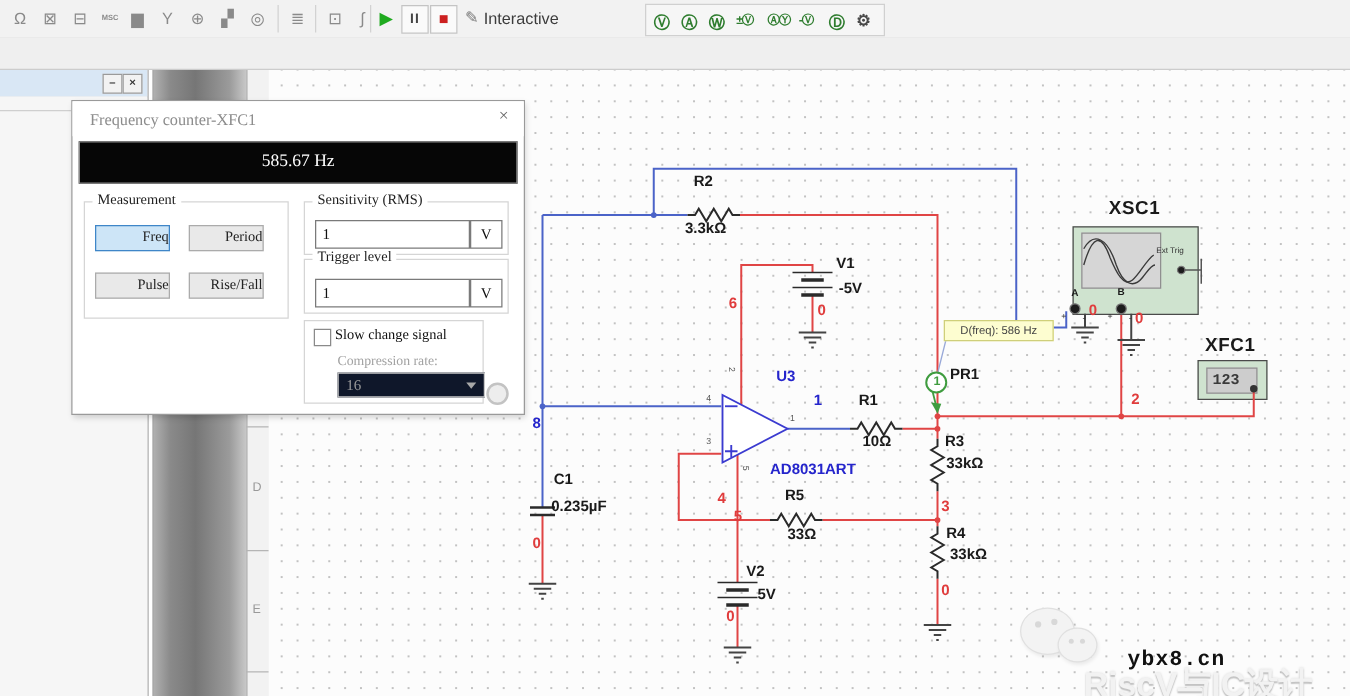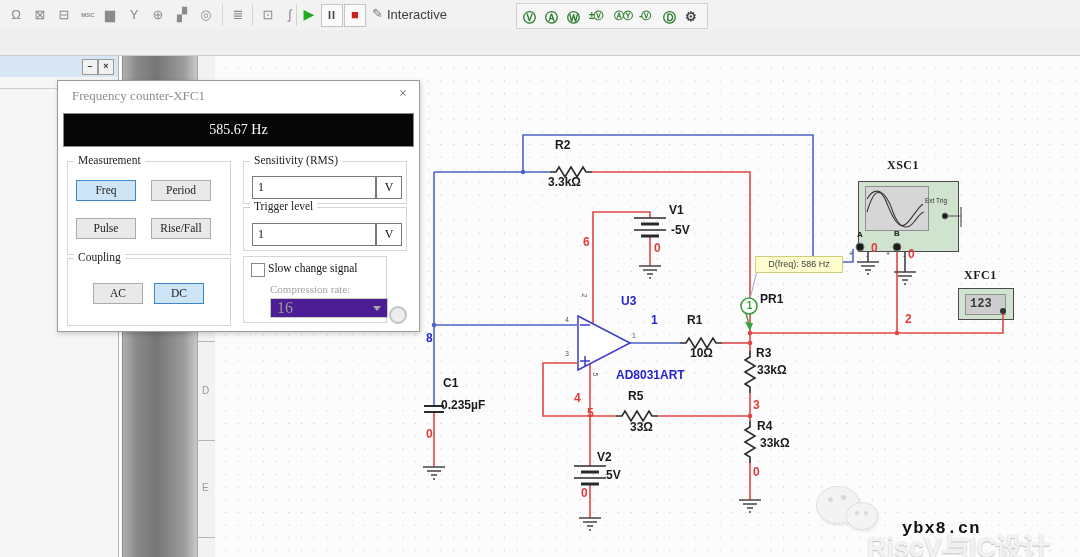--- a/index.html
+++ b/index.html
@@ -33,49 +33,49 @@
   .zline{left:197px;width:18px;height:1px;background:#b5b5b5;}
   .zone{position:absolute;color:#999;font-size:10px;}
   
   .canvas{left:215px;top:56px;width:865px;height:501px;background-color:#fcfcfc;
     background-image:radial-gradient(#c2c2c2 0.8px, transparent 0.95px);background-size:12.7px 12.7px;background-position:4px 6px;}
   svg.circuit{left:0;top:0;width:1080px;height:557px;pointer-events:none;}
   
   .lb{position:absolute;font-weight:bold;font-size:12px;color:#1a1a1a;white-space:nowrap;}
   .lb.red{color:#e03c3c;}
   .lb.blue{color:#2525cc;}
-  .lb.mono{font-family:Liberation Serif, serif;font-size:12px;letter-spacing:0.5px;}
+  .lb.mono{font-family:Liberation Sans, sans-serif;font-size:15px;letter-spacing:0.5px;}
   .lb.t8{font-size:8px;}
   .lb.t6{font-size:7px;font-weight:normal;color:#333;}
   .lb.pin{font-size:7px;font-weight:normal;color:#555;}
   .lb.pin.rot{transform:rotate(90deg);}
   
   .instr{position:absolute;background:#cfe3cf;border:1px solid #4a4a4a;}
   .scope-screen{position:absolute;left:6px;top:4px;width:62px;height:43px;background:#d6d6d6;border:1px solid #8f8f8f;}
   .xfc-display{position:absolute;left:6px;top:5px;width:35px;height:19px;background:#cdcdcd;border:1px solid #909090;
     font-family:"Liberation Mono",monospace;font-weight:bold;font-size:12px;color:#3a3a3a;line-height:18px;padding-left:4px;}
   .tooltip{left:755px;top:256px;width:86px;height:15px;background:#fdfdd0;border:1px solid #cfcf7a;font-size:9px;color:#444;line-height:15px;text-align:center;z-index:8;}
   .probe-num{left:745px;top:300px;width:9px;text-align:center;font-size:10px;font-weight:bold;color:#3f9c3f;z-index:8;}
   
   .dialog{left:57px;top:80px;width:361px;height:250px;background:#ffffff;border:1px solid #9a9a9a;z-index:20;box-shadow:1px 2px 5px rgba(0,0,0,0.18);font-family:Liberation Serif, serif;}
   .dlg-title{position:absolute;left:0;top:0;width:100%;height:28px;background:#fff;}
   .dlg-title-tx{position:absolute;left:14px;top:7px;font-size:13px;color:#8c8c8c;}
   .dlg-close{position:absolute;right:12px;top:5px;font-size:14px;color:#666;cursor:pointer;}
   .dlg-display{position:absolute;left:5px;top:32px;width:349px;height:32px;background:#060606;border:1px solid #8a8a8a;
     color:#fff;font-size:14px;text-align:center;line-height:32px;}
   .fs{position:absolute;border:1px solid #d5d5d5;}
   .fs .legend{position:absolute;top:-8px;left:6px;background:#fff;padding:0 4px;font-size:11.5px;color:#1d1d1d;}
-  .tb{position:absolute;width:58px;height:19px;background:#e9e9e9;border:1px solid #ababab;font-size:11.5px;color:#222;text-align:center;line-height:19px;cursor:pointer;}
+  .tb{position:absolute;width:58px;height:19px;background:#e9e9e9;border:1px solid #ababab;font-size:11.5px;color:#222;text-align:right;line-height:19px;cursor:pointer;}
   .tb.sel{background:#cde5f7;border:1px solid #3f86c8;}
   .inp{position:absolute;height:21px;background:#fff;border:1px solid #7a7a7a;font-size:12px;color:#111;line-height:21px;padding-left:5px;}
   .unit{position:absolute;width:24px;height:21px;background:#fff;border:1px solid #7a7a7a;font-size:12px;color:#111;text-align:center;line-height:21px;}
   .cb{position:absolute;width:12px;height:12px;background:#fff;border:1px solid #8a8a8a;}
   .cb-lb{position:absolute;font-size:11.5px;color:#111;}
   .gray-lb{position:absolute;font-size:11px;color:#a2a2a2;}
-  .dd{position:absolute;width:110px;height:18px;background:#4c1d95;border:1px solid #c8c8c8;font-size:16px;color:#9a9a9a;line-height:18px;padding-left:6px;}
+  .dd{position:absolute;width:110px;height:18px;background:#0f172a;border:1px solid #c8c8c8;font-size:12px;color:#9a9a9a;line-height:18px;padding-left:6px;}
   .dd-arrow{position:absolute;right:6px;top:7px;width:0;height:0;border-left:4px solid transparent;border-right:4px solid transparent;border-top:5px solid #a8a8a8;}
   .dlg-circle{position:absolute;left:331px;top:225px;width:14px;height:14px;border-radius:50%;border:2px solid #c3c3c3;background:#ededed;}
   
   .wm{left:812px;top:480px;width:268px;height:72px;z-index:30;pointer-events:none;}
   .wm-b{position:absolute;border-radius:50%;background:#f3f3f3;border:1px solid #e0e0e0;box-shadow:1px 2px 3px rgba(0,0,0,0.07);}
   .wm-eye{position:absolute;border-radius:50%;background:#d8d8d8;}
   .wm-title{position:absolute;left:55px;top:6px;font-size:27px;font-weight:bold;color:#f2f2f2;text-shadow:0 1px 1px #c2c2c2,0 0 2px #dadada;white-space:nowrap;margin-top:44px;}
   .wm-site{position:absolute;left:90px;top:39px;font-size:17px;font-weight:bold;color:#111;letter-spacing:1px;text-shadow:0 0 2px #fff;font-family:"Liberation Mono",monospace;}
 </style>
 </head>
@@ -313,25 +313,20 @@
       <div class="inp" style="left:8px;top:14px;width:117px">1</div>
       <div class="unit" style="left:132px;top:14px">V</div>
     </div>
 
     <div class="fs" style="left:185px;top:126px;width:162px;height:42px">
       <span class="legend">Trigger level</span>
       <div class="inp" style="left:8px;top:15px;width:117px">1</div>
       <div class="unit" style="left:132px;top:15px">V</div>
     </div>
 
-    <div class="fs" style="left:9px;top:177px;width:162px;height:66px">
-      <span class="legend">Coupling</span>
-      <div class="tb" style="left:25px;top:24px;width:48px">AC</div>
-      <div class="tb sel" style="left:86px;top:24px;width:48px">DC</div>
-    </div>
 
     <div class="fs" style="left:185px;top:175px;width:142px;height:65px">
       <div class="cb" style="left:7px;top:6px"></div>
       <span class="cb-lb" style="left:24px;top:5px">Slow change signal</span>
       <span class="gray-lb" style="left:26px;top:26px">Compression rate:</span>
       <div class="dd" style="left:26px;top:41px">
         <span>16</span>
         <span class="dd-arrow"></span>
       </div>
     </div>

